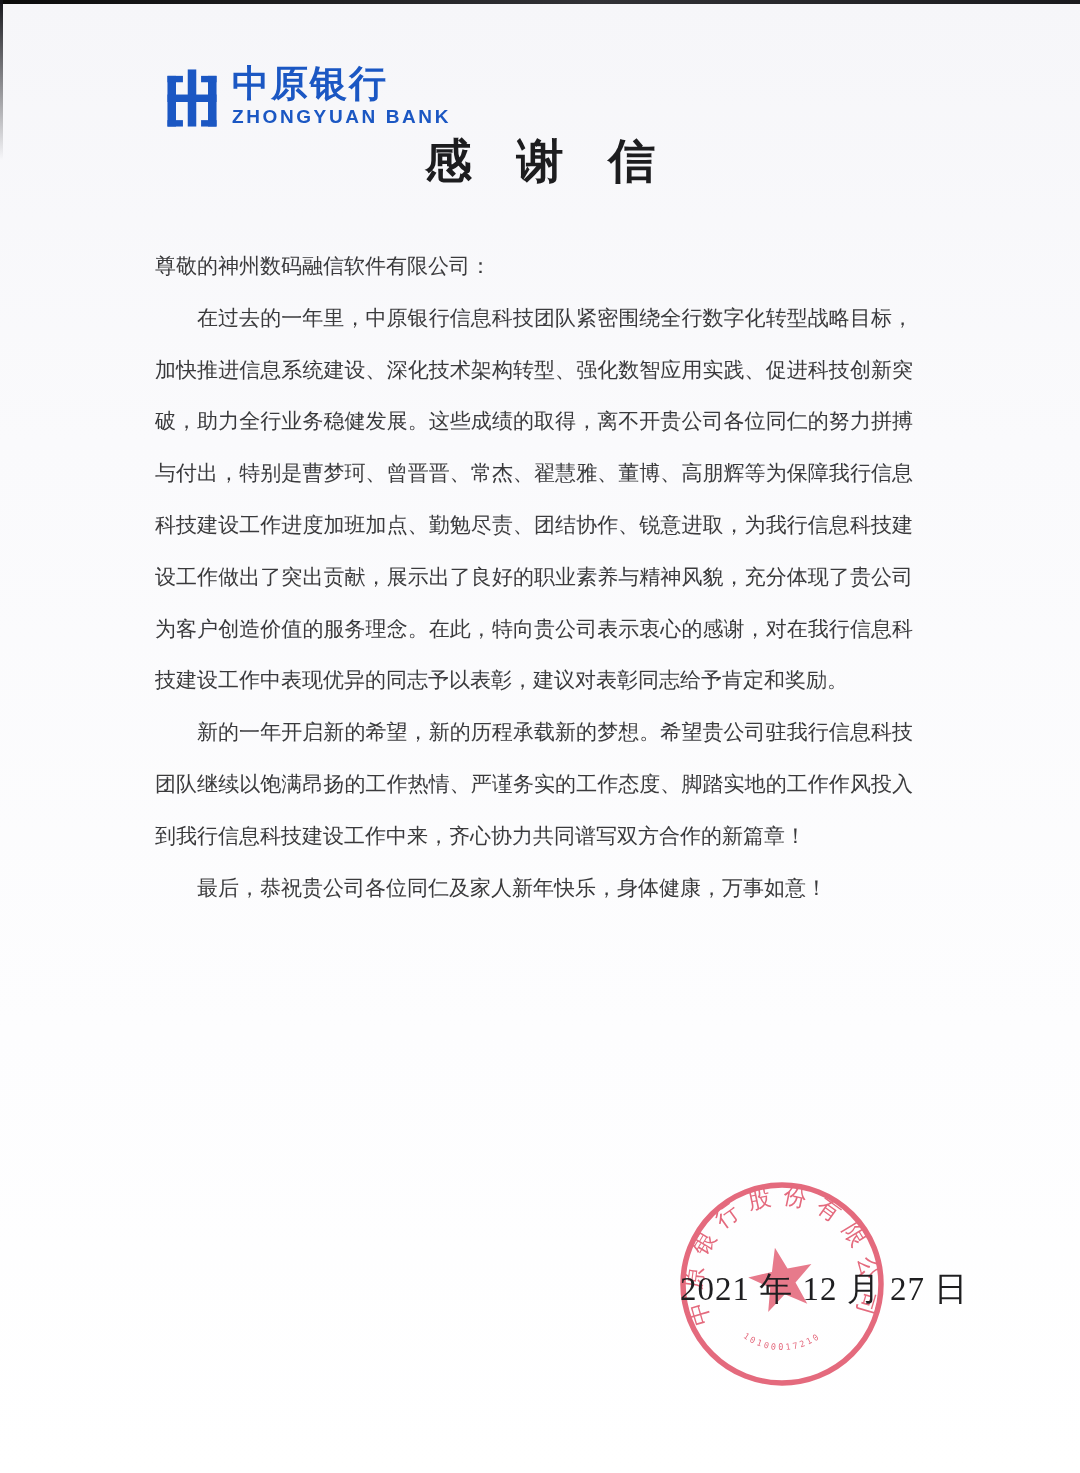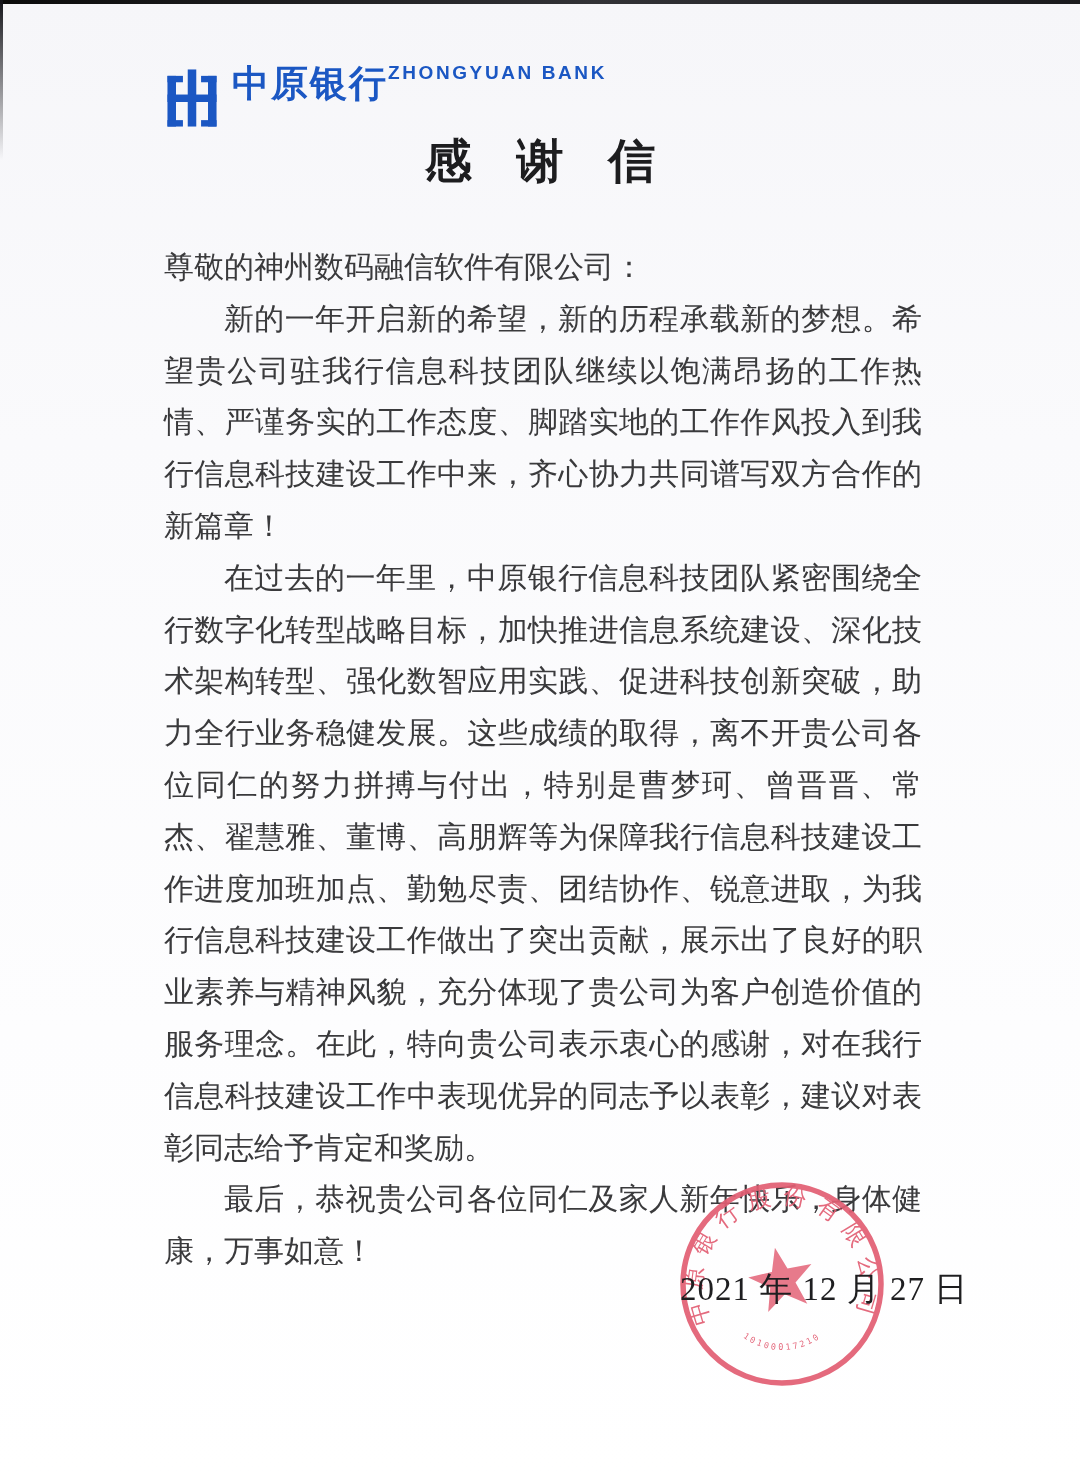--- a/index.html
+++ b/index.html
@@ -9,34 +9,34 @@
     overflow:hidden;font-family:"Liberation Serif",serif;
   }
   .top-edge{position:absolute;left:0;top:0;width:100%;height:4px;
     background:linear-gradient(90deg,#0b0b0b,#323236 55%,#1a1a1d);}
   .left-edge{position:absolute;left:0;top:0;width:3px;height:160px;
     background:linear-gradient(180deg,#15151a,rgba(21,21,26,0));}
 
   
   .brand{position:absolute;left:160px;top:62px;display:flex;align-items:flex-start;}
   .brand-icon{width:64px;height:72px;display:block;}
-  .brand-text{margin-left:8px;display:flex;flex-direction:row;}
+  .brand-text{margin-left:8px;display:flex;flex-direction:column;}
   .brand-cn{font-family:"Liberation Sans",sans-serif;font-weight:700;
     font-size:37px;line-height:44px;letter-spacing:2px;color:#1b57c3;}
   .brand-en{font-family:"Liberation Sans",sans-serif;font-weight:700;
     font-size:19px;line-height:20px;letter-spacing:2.6px;color:#1b57c3;margin-top:1px;}
 
   
   .title{position:absolute;left:0;top:130px;width:100%;margin:0;text-align:center;
     font-size:47px;font-weight:700;color:#1d1d1f;
     letter-spacing:0.95em;padding-left:0.95em;box-sizing:border-box;}
 
   
-  .letter-body{position:absolute;left:164px;top:241px;width:758px;
-    font-size:30px;line-height:51.8px;color:#3a3a3c;text-align:justify;
+  .letter-body{position:absolute;left:155px;top:241px;width:758px;
+    font-size:21px;line-height:51.8px;color:#3a3a3c;text-align:justify;
     text-justify:inter-ideograph;}
   .letter-body p{margin:0;}
   .letter-body p.indent{text-indent:2em;}
 
   
   .letter-date{position:absolute;left:680px;top:1267px;z-index:3;
     font-size:33px;letter-spacing:1px;color:#1e1e20;white-space:nowrap;}
 
   
   .stamp{position:absolute;left:672px;top:1174px;width:220px;height:220px;
@@ -73,22 +73,22 @@
     <div class="brand-text">
       <div class="brand-cn">中原银行</div>
       <div class="brand-en">ZHONGYUAN BANK</div>
     </div>
   </header>
 
   <h1 class="title">感谢信</h1>
 
   <main class="letter-body">
     <p>尊敬的神州数码融信软件有限公司：</p>
+    <p class="indent">在过去的一年里，中原银行信息科技团队紧密围绕全行数字化转型战略目标，加快推进信息系统建设、深化技术架构转型、强化数智应用实践、促进科技创新突破，助力全行业务稳健发展。这些成绩的取得，离不开贵公司各位同仁的努力拼搏与付出，特别是曹梦珂、曾晋晋、常杰、翟慧雅、董博、高朋辉等为保障我行信息科技建设工作进度加班加点、勤勉尽责、团结协作、锐意进取，为我行信息科技建设工作做出了突出贡献，展示出了良好的职业素养与精神风貌，充分体现了贵公司为客户创造价值的服务理念。在此，特向贵公司表示衷心的感谢，对在我行信息科技建设工作中表现优异的同志予以表彰，建议对表彰同志给予肯定和奖励。</p>
     <p class="indent">新的一年开启新的希望，新的历程承载新的梦想。希望贵公司驻我行信息科技团队继续以饱满昂扬的工作热情、严谨务实的工作态度、脚踏实地的工作作风投入到我行信息科技建设工作中来，齐心协力共同谱写双方合作的新篇章！</p>
-    <p class="indent">在过去的一年里，中原银行信息科技团队紧密围绕全行数字化转型战略目标，加快推进信息系统建设、深化技术架构转型、强化数智应用实践、促进科技创新突破，助力全行业务稳健发展。这些成绩的取得，离不开贵公司各位同仁的努力拼搏与付出，特别是曹梦珂、曾晋晋、常杰、翟慧雅、董博、高朋辉等为保障我行信息科技建设工作进度加班加点、勤勉尽责、团结协作、锐意进取，为我行信息科技建设工作做出了突出贡献，展示出了良好的职业素养与精神风貌，充分体现了贵公司为客户创造价值的服务理念。在此，特向贵公司表示衷心的感谢，对在我行信息科技建设工作中表现优异的同志予以表彰，建议对表彰同志给予肯定和奖励。</p>
     <p class="indent">最后，恭祝贵公司各位同仁及家人新年快乐，身体健康，万事如意！</p>
   </main>
 
   <div class="letter-date">2021 年 12 月 27 日</div>
 
   <svg class="stamp" viewBox="0 0 220 220" aria-hidden="true">
     <defs>
       <path id="sealArc" d="M 45.3 157 A 80 80 0 1 1 174.7 157" fill="none"></path>
       <path id="serialArc" d="M 72.1 164.1 A 66 66 0 0 0 147.9 164.1" fill="none"></path>
     </defs>

